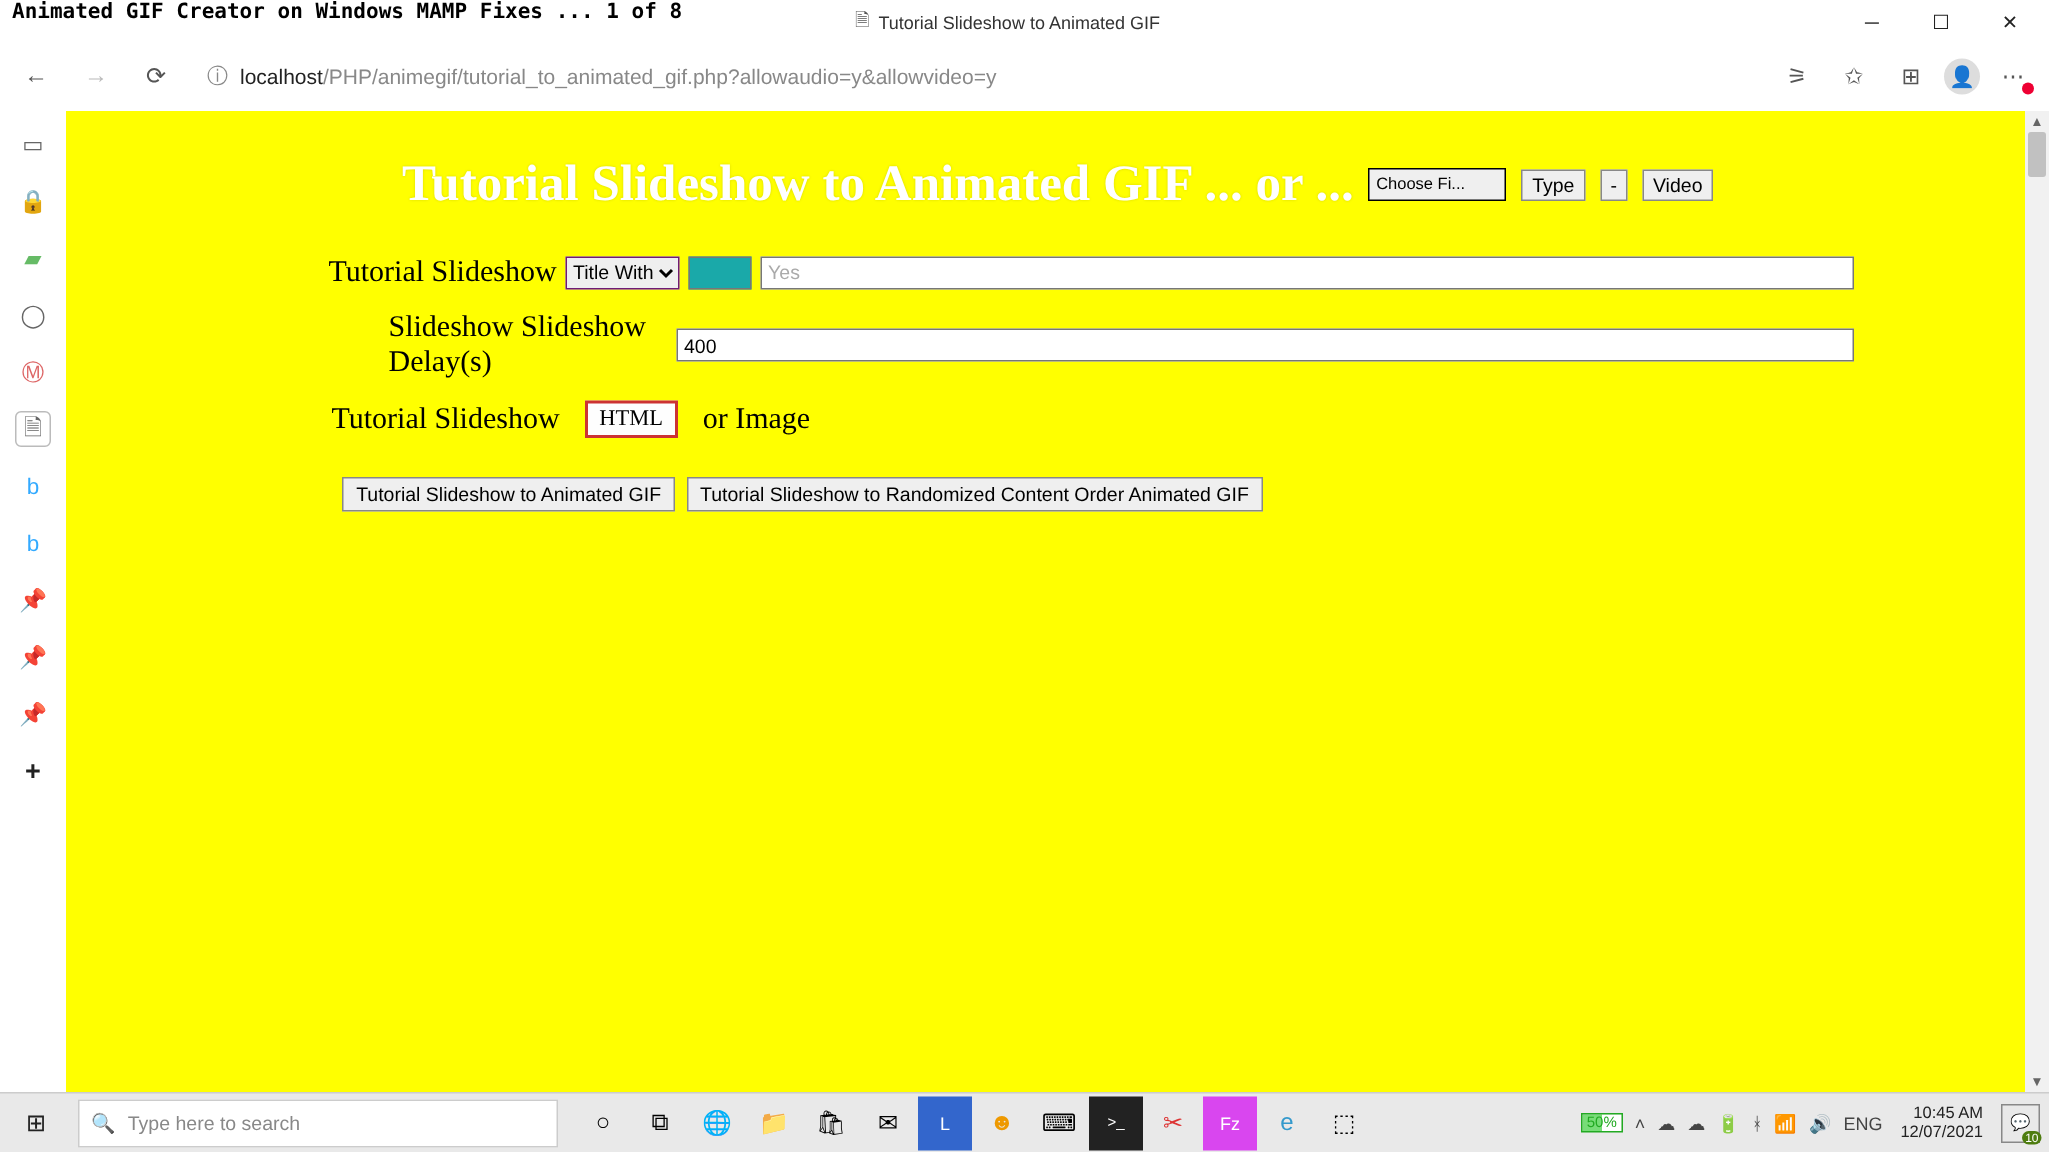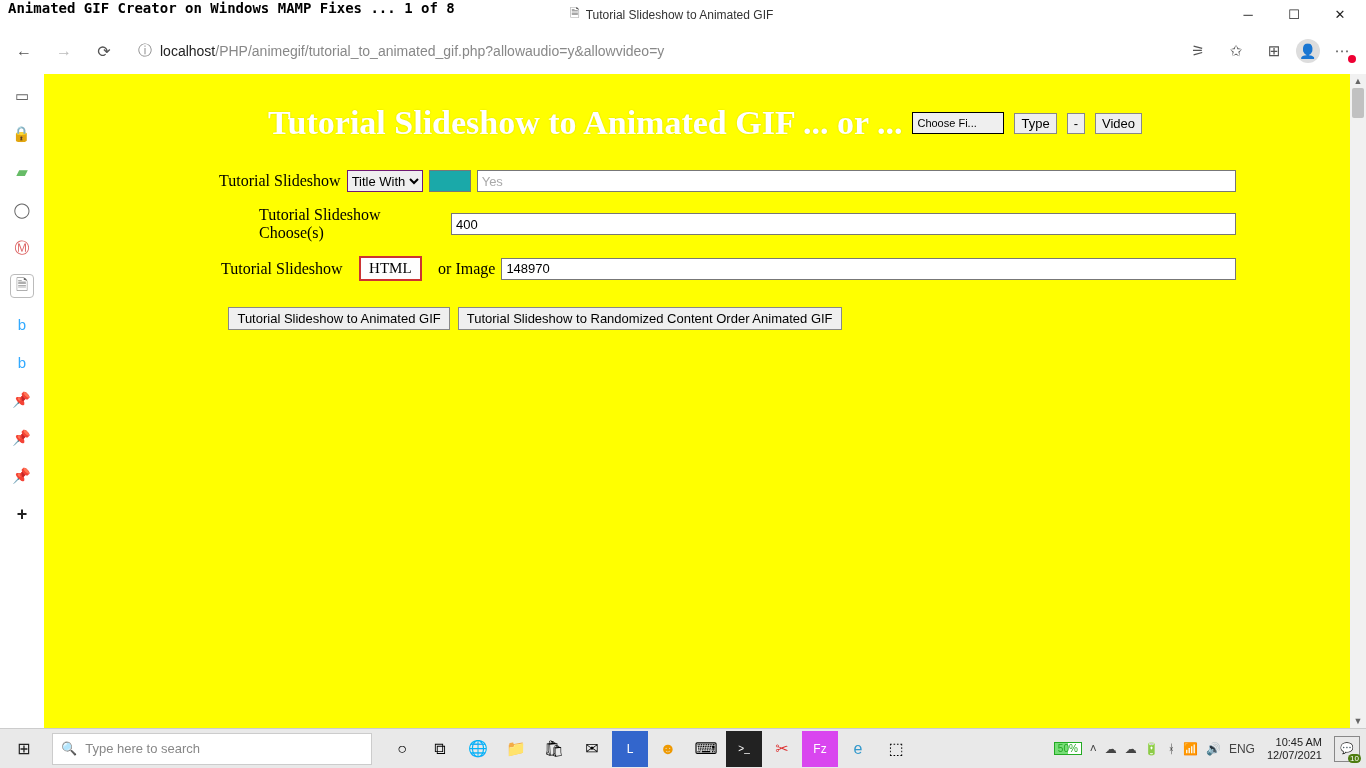--- a/index.html
+++ b/index.html
@@ -40,21 +40,21 @@
 .h1row { display: flex; align-items: center; justify-content: center; gap: 10px; padding-top: 30px; position: relative; }
 .h1 { font-family: "Times New Roman", serif; font-size: 34px; font-weight: bold; color: #fff; white-space: nowrap; text-shadow: 0 0 2px rgba(0,0,0,0.15); }
 .filebox { border: 1px solid #000; background: #efefef; height: 22px; width: 92px; font-size: 11px; display: flex; align-items: center; padding-left: 4px; overflow: hidden; position: relative; }
 .filebox .redmark { position: absolute; right: 2px; top: 2px; color: #c00; font-size: 10px; font-weight: bold; margin-top: 32px; }
 .avbtn { background: #efefef; border: 1px solid #888; font-size: 13px; padding: 2px 6px; }
 .avminus { background: #efefef; border: 1px solid #888; font-size: 13px; padding: 2px 6px; }
 
 .frow { display: flex; align-items: center; gap: 6px; margin-top: 28px; padding-left: 175px; padding-right: 130px; }
 .frow2 { margin-top: 14px; padding-left: 215px; }
 .frow3 { margin-top: 14px; padding-left: 177px; }
-.lbl { font-family: "Times New Roman", serif; font-size: 16px; color: #000; }
+.lbl { font-family: "Times New Roman", serif; font-size: 20px; color: #000; }
 .sel { font-size: 13px; border: 1px solid #701a75; background: #efefef; height: 22px; }
 .colorswatch { width: 42px; height: 22px; background: #1aa9a9; border: 1px solid #777; }
 .txt { flex: 1; height: 22px; border: 1px solid #777; background: #fff; font-size: 13px; padding: 0 4px; }
 .txt::placeholder { color: #aaa; }
 .htmlbtn { font-family: "Times New Roman", serif; background: #fefefe; border: 2px solid #c33; padding: 2px 8px; font-size: 15px; }
 
 .btnrow { display: flex; gap: 8px; margin-top: 26px; justify-content: center; padding-right: 340px; }
 .mainbtn { background: #efefef; border: 1px solid #888; font-size: 13px; padding: 3px 8px; }
 
 
@@ -149,31 +149,30 @@
     <div class="frow">
       <span class="lbl">Tutorial Slideshow</span>
       <select class="sel">
         <option>Title With</option>
       </select>
       <div class="colorswatch"></div>
       <input class="txt" placeholder="Yes" style="">
     </div>
 
     <div class="frow frow2">
-      <span class="lbl">Tutorial Slideshow Choose(s)</span>
+      <span class="lbl">Slideshow Slideshow Delay(s)</span>
       <input class="txt" style="flex: 0 0 785px;" value="400">
     </div>
 
     <div class="frow frow3">
       <span class="lbl">Tutorial Slideshow</span>
       &nbsp;
       <button class="htmlbtn">HTML</button>
       &nbsp;
       <span class="lbl">or Image</span>
-      <input class="txt" value="148970" style="">
     </div>
 
     <div class="btnrow">
       <button class="mainbtn">Tutorial Slideshow to Animated GIF</button>
       <button class="mainbtn">Tutorial Slideshow to Randomized Content Order Animated GIF</button>
     </div>
 
   </div>
 </div>
 

